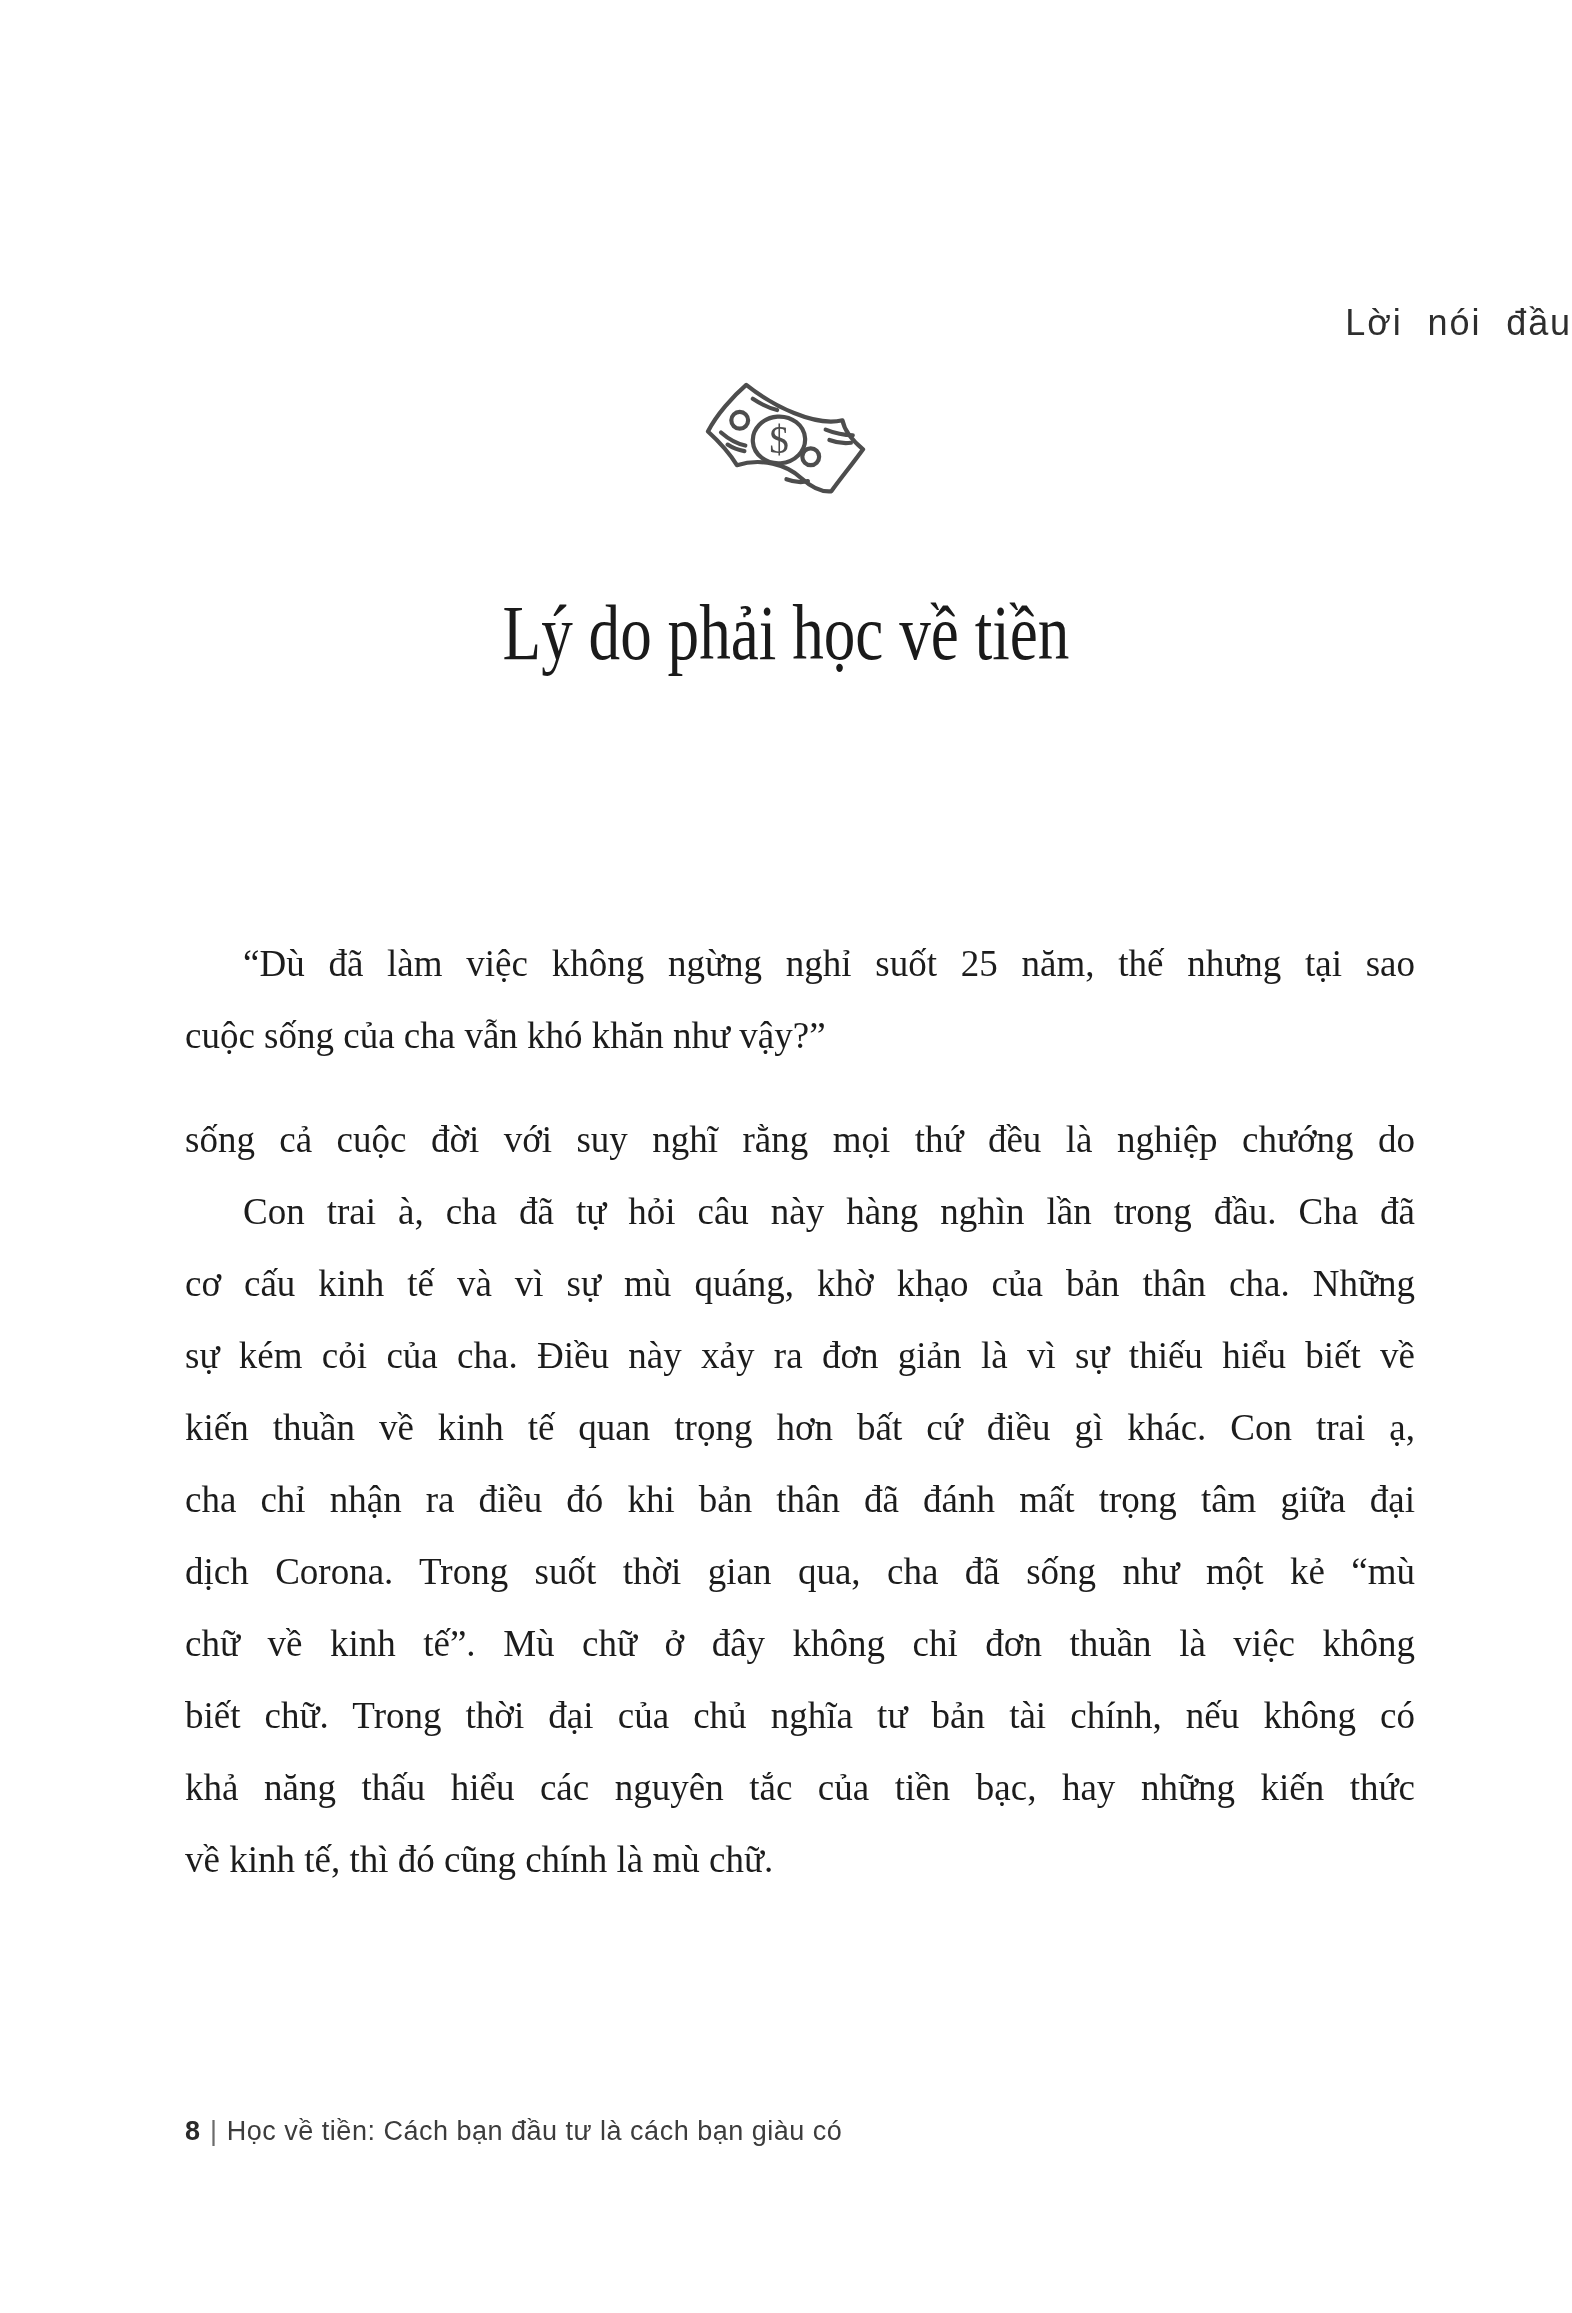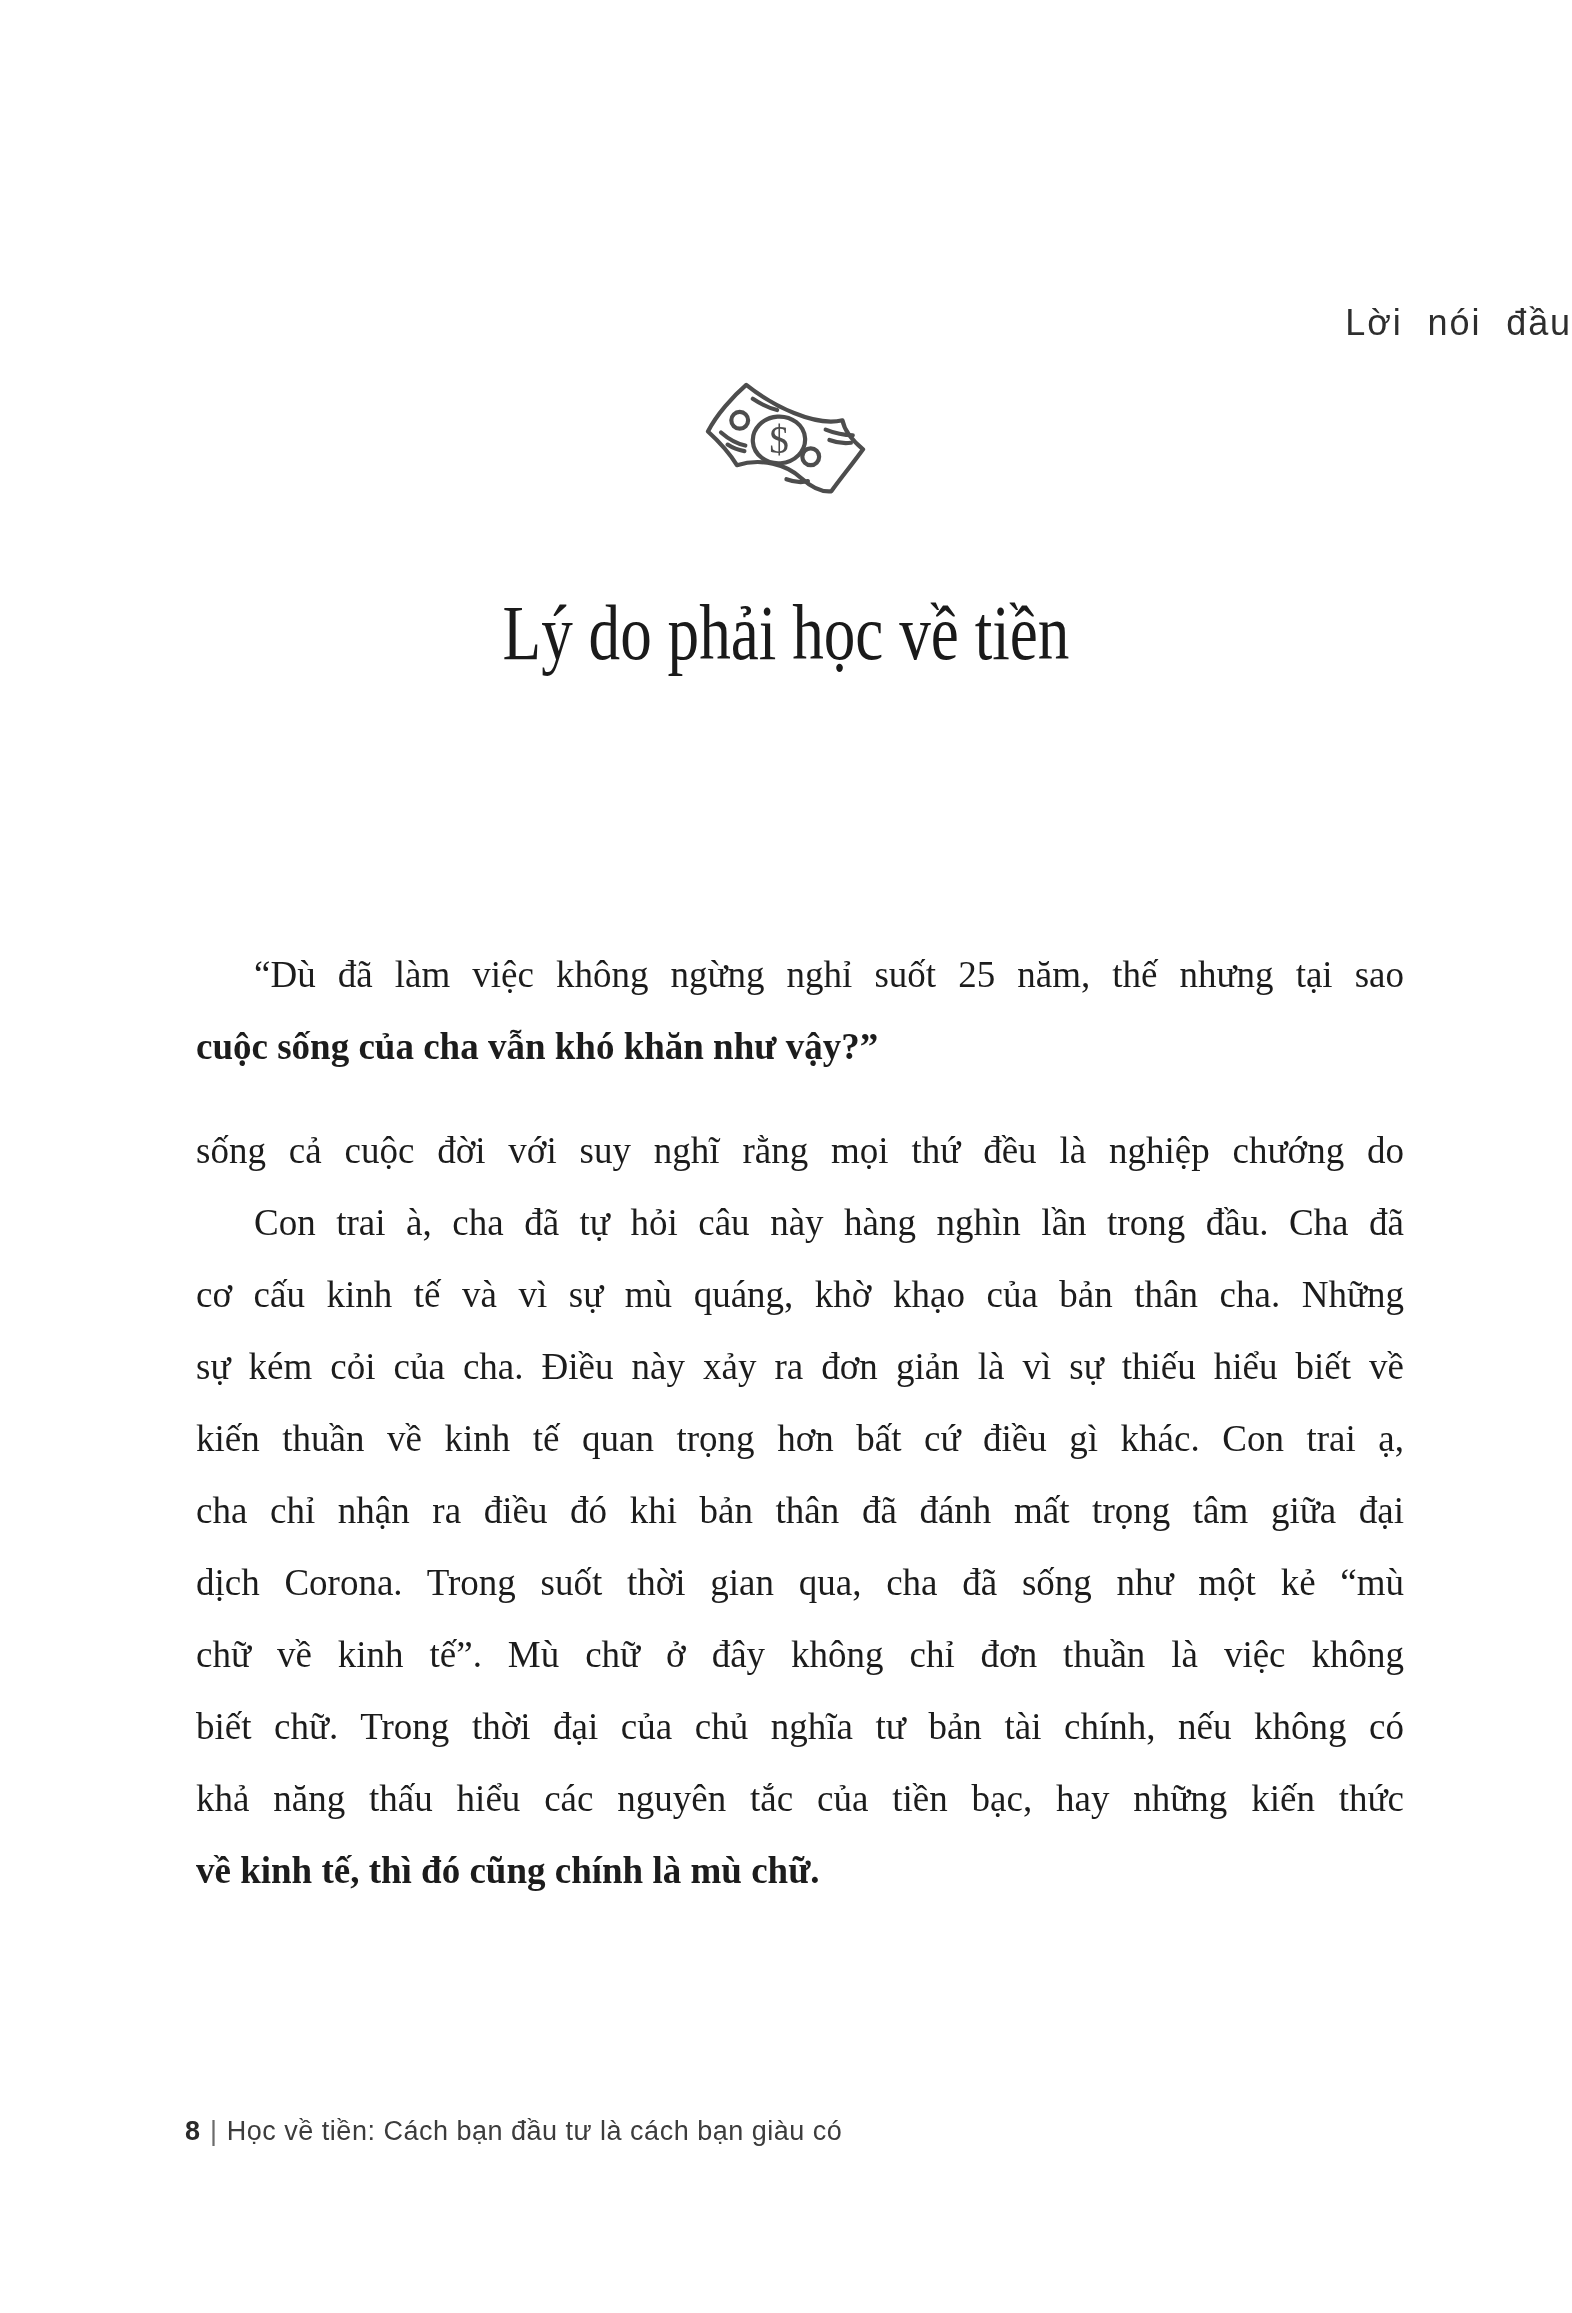--- a/index.html
+++ b/index.html
@@ -44,31 +44,31 @@
     transform-origin:50% 50%;
     white-space:nowrap;
   }
 
   
   .body-text {
     position:absolute; top:928px; left:185px; width:1230px;
     font-size:37px;
     color:#1c1c1c;
   }
-  .paragraph { margin:11px; }
+  .paragraph { margin:0; }
   .paragraph + .paragraph { margin-top:32px; }
   .line {
     height:72px; line-height:72px;
     text-align:justify;
     text-align-last:justify;
     overflow:hidden;
     white-space:normal;
   }
   .line.first { padding-left:58px; }
-  .line.last  { text-align-last:left;font-weight:bold; }
+  .line.last  { text-align-last:left; }
 
   
   .footer {
     position:absolute; top:2116px; left:185px;
     font-family:Liberation Sans, sans-serif;
     font-size:27px;
     color:#3c3c3c;
     letter-spacing:0.5px;
     white-space:nowrap;
   }

